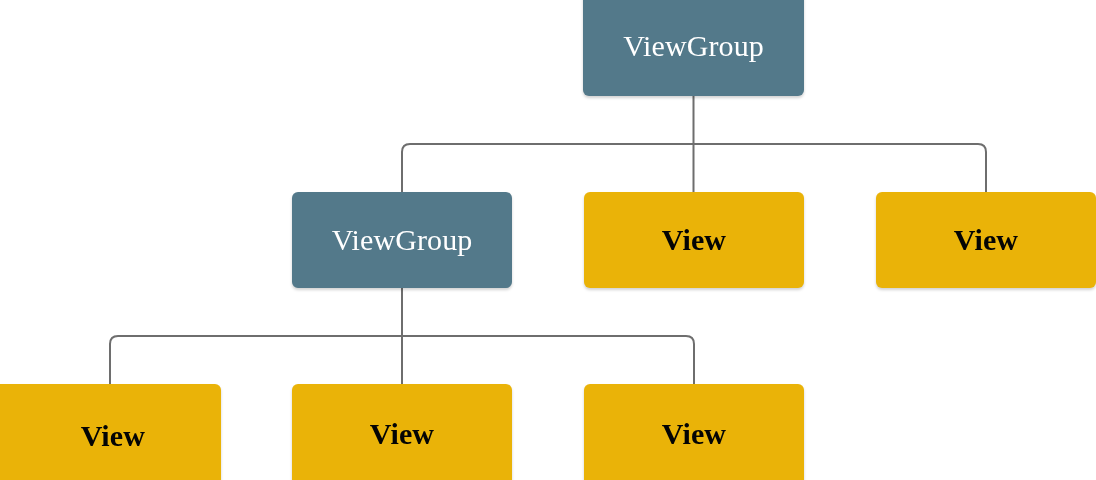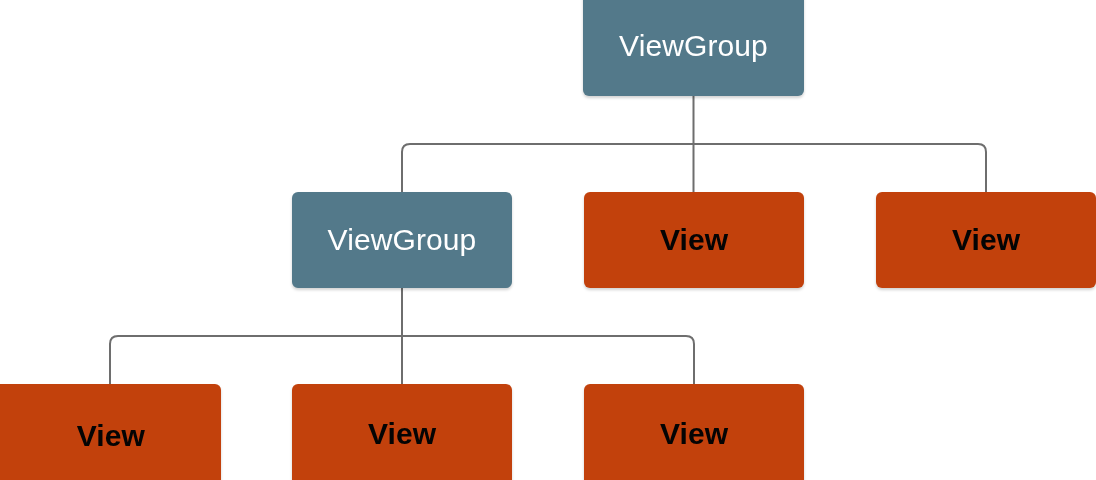--- a/index.html
+++ b/index.html
@@ -7,21 +7,21 @@
     margin: 0;
     padding: 0;
     background: #ffffff;
   }
   #canvas {
     position: relative;
     width: 1096px;
     height: 480px;
     overflow: hidden;
     background: #ffffff;
-    font-family: Liberation Sans, sans-serif;
+    font-family: Liberation Serif, serif;
   }
   #edge-layer {
     position: absolute;
     left: 0;
     top: 0;
     width: 1096px;
     height: 480px;
     pointer-events: none;
   }
   .node {
@@ -31,21 +31,21 @@
     align-items: center;
     justify-content: center;
     border-radius: 6px;
     box-shadow: 0 2px 3px rgba(0, 0, 0, 0.18);
     z-index: 2;
   }
   .node-viewgroup {
     background: #53798a;
   }
   .node-view {
-    background: #c2410c;
+    background: #eab308;
   }
   .node-label {
     font-size: 30px;
     line-height: 1;
     letter-spacing: 0.1px;
     white-space: nowrap;
     user-select: none;
   }
   .node-viewgroup .node-label {
     color: #ffffff;

